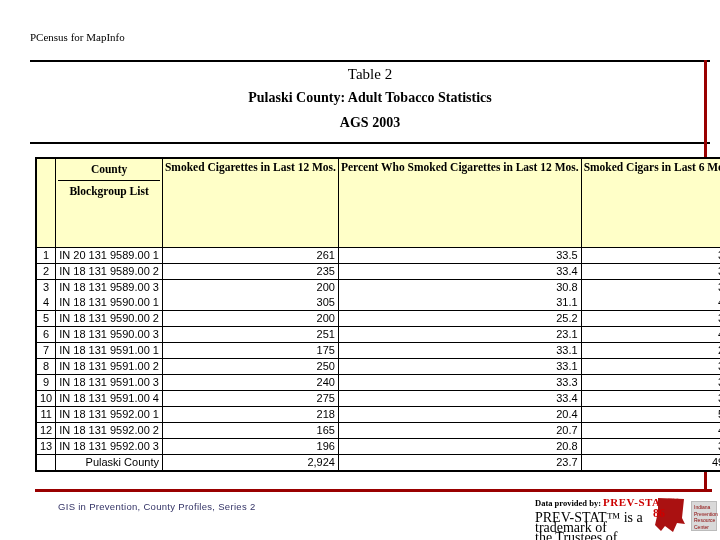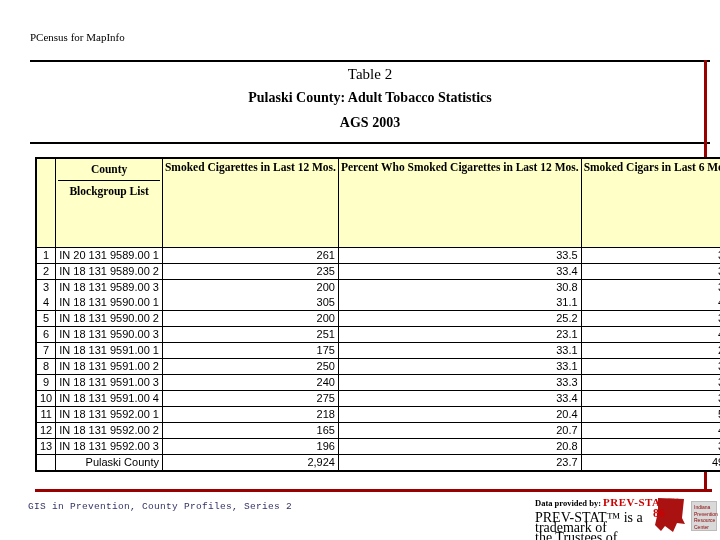--- a/index.html
+++ b/index.html
@@ -37,22 +37,22 @@
   table.stats tbody td { height:15px; line-height:15px; padding:0 3px; background:#fff; }
   td.cell-idx  { text-align:center; padding:0 1px; }
   td.cell-name { text-align:left; }
   td.cell-val  { text-align:right; }
   tr.row-quirk-a td { border-bottom:none; }
   tr.row-quirk-b td { border-top:none; }
   tr.total-row td { background:#ffffc8; }
   tr.total-row td.cell-name { text-align:right; }
 
   .footer-series {
-    position:absolute; left:28px; top:501px;
-    font-family:Liberation Mono, monospace; font-size:9.5px; color:#333366; letter-spacing:0.3px;
+    position:absolute; left:58px; top:501px;
+    font-family:Liberation Sans, sans-serif; font-size:9.5px; color:#333366; letter-spacing:0.3px;
   }
   .footer-right { position:absolute; left:535px; top:496px; width:180px; }
   .provided-line { font-size:8.5px; font-weight:bold; color:#000; white-space:nowrap; }
   .prevstat-red  { font-size:11px; font-weight:bold; color:#cc0000; letter-spacing:0.5px; }
   .trademark { font-size:14px; color:#000; line-height:10px; margin-top:5px; width:120px; }
   .page-number {
     position:absolute; left:653px; top:506px; font-family:"Liberation Serif", serif;
     font-size:12px; font-weight:bold; color:#cc0000; z-index:3;text-align:center;
   }
   .in-logo { position:absolute; left:650px; top:497px; width:42px; height:40px; z-index:2; }

